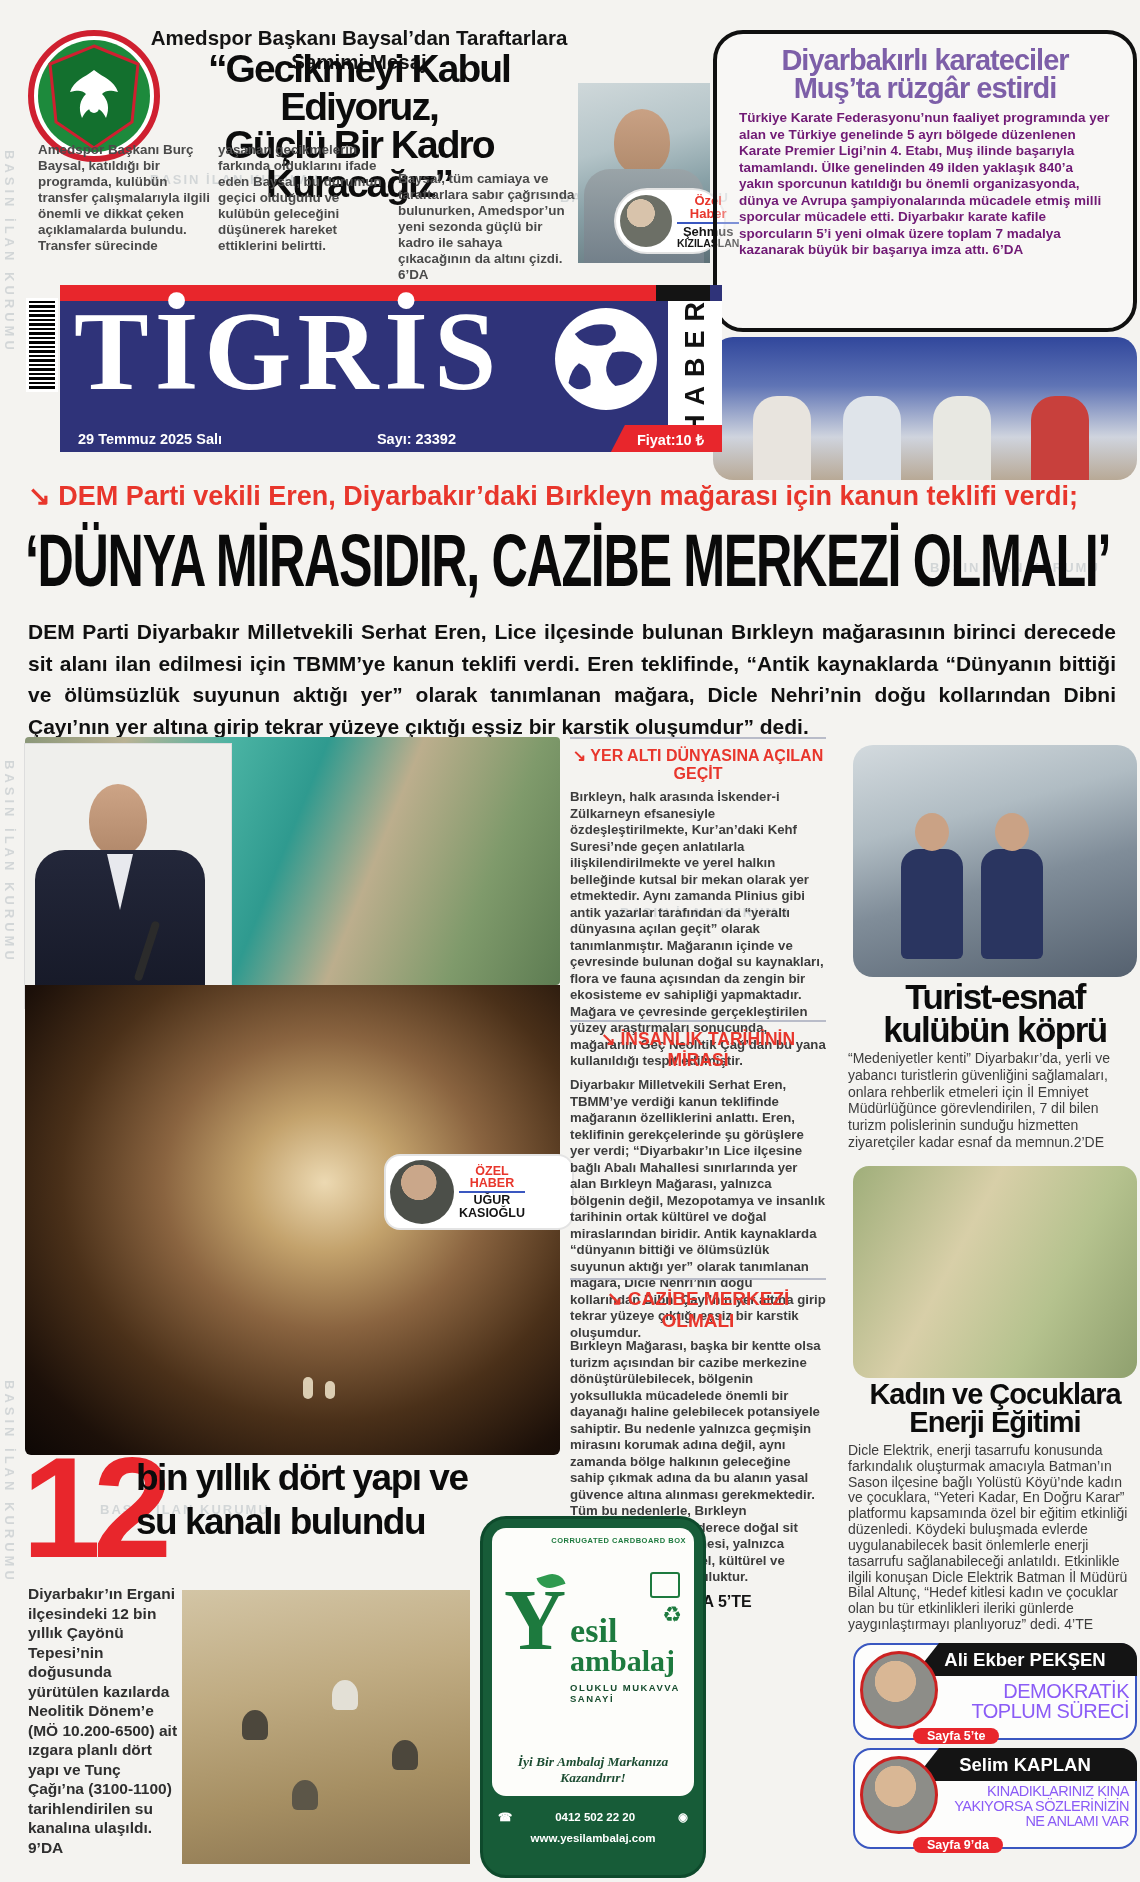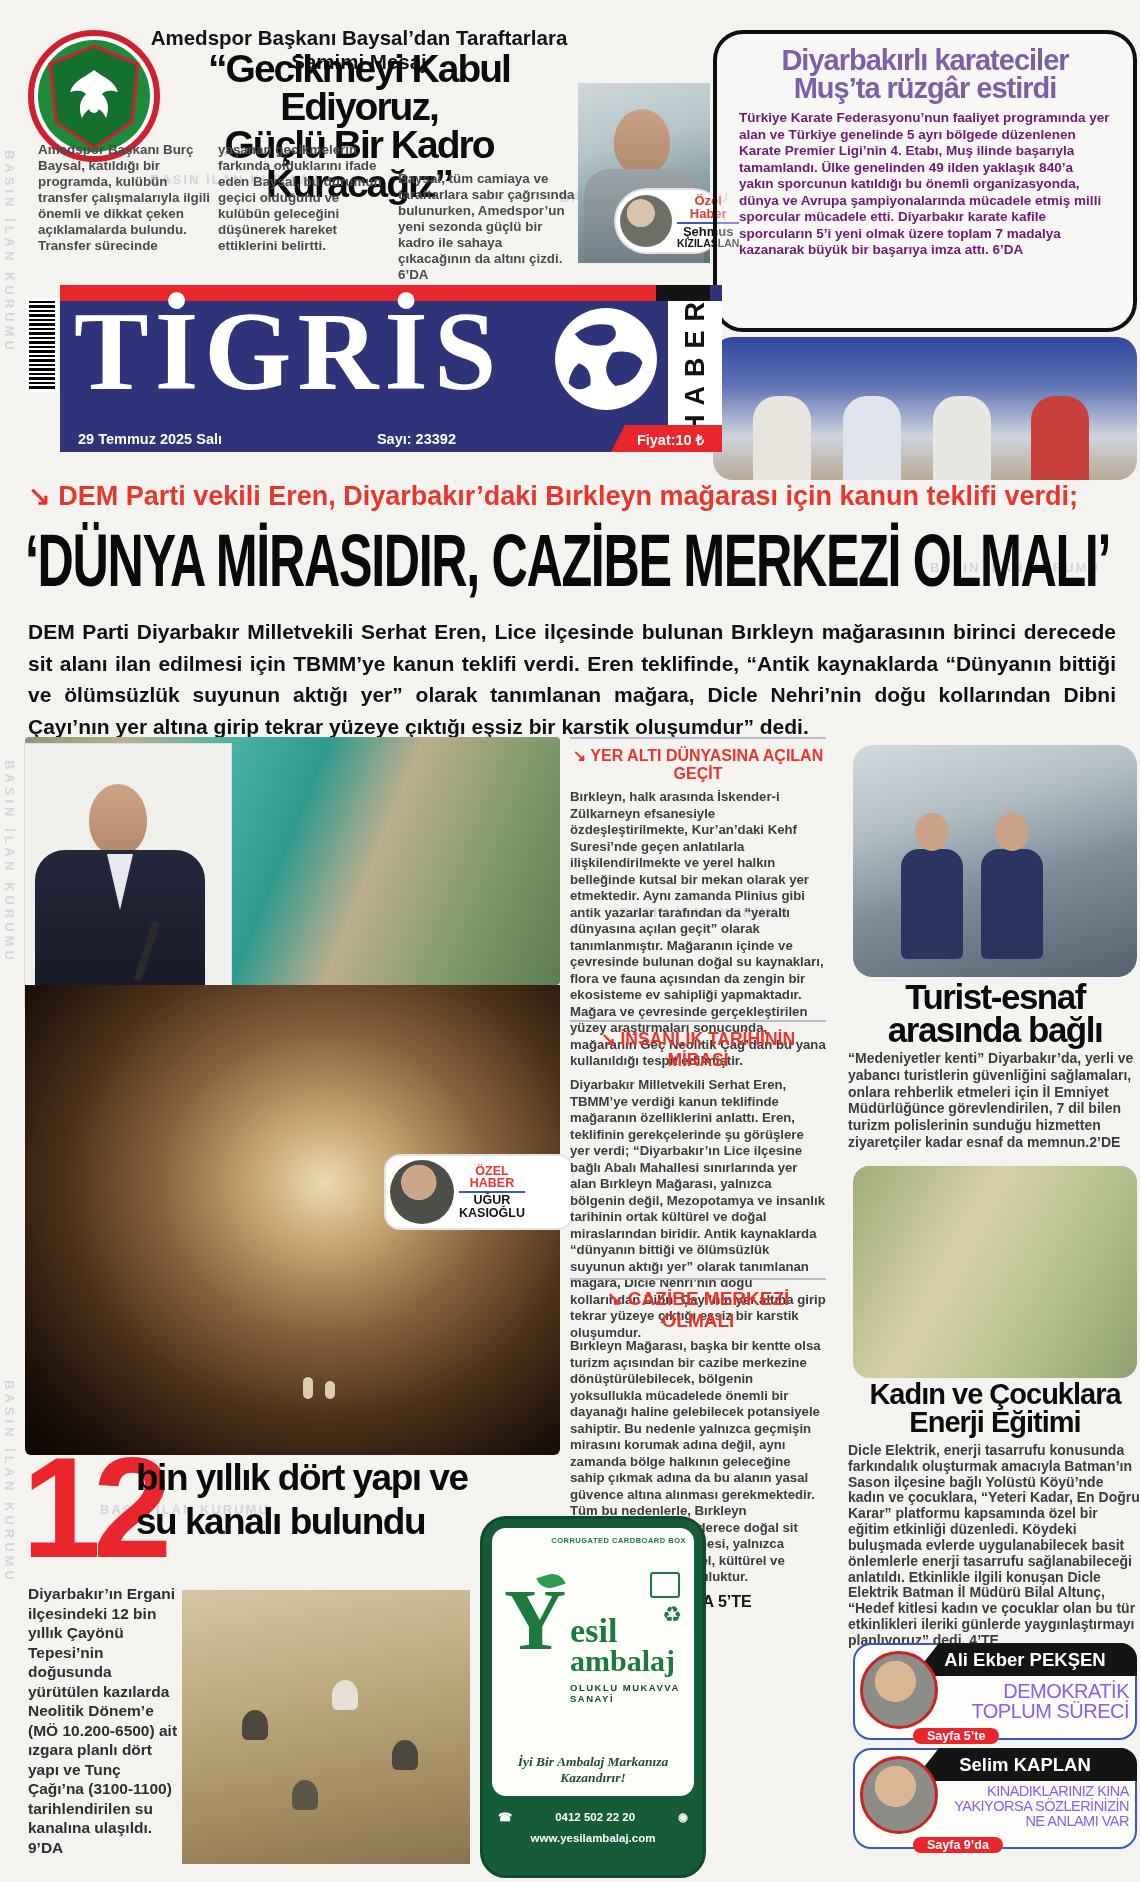--- a/index.html
+++ b/index.html
@@ -103,21 +103,21 @@
   #sec3{top:1278px;} #sec3 .sechead{font-size:19px;}
   #sec3-footer{text-align:center;font-size:16px;font-weight:900;color:#141414;margin-top:6px;}
 
   
   #police{left:853px;top:745px;width:284px;height:232px;border-radius:20px;overflow:hidden;
      background:linear-gradient(165deg,#d3dade 0%,#b0bcc3 32%,#808d99 58%,#55616f 100%);}
   .vest{position:absolute;width:62px;height:110px;border-radius:18px 18px 6px 6px;background:#2a3560;bottom:18px;}
   .phead{position:absolute;width:34px;height:38px;border-radius:50%;background:#caa285;bottom:126px;}
   #turist-h{left:853px;top:980px;width:284px;text-align:center;font-weight:900;font-size:35px;
      letter-spacing:-1.5px;line-height:.95;color:#0c0c0c;}
-  .rcol-body{font-size:14px;font-weight:700;color:#3d3d3d;line-height:1.2;}
+  .rcol-body{font-size:14px;font-weight:400;color:#3d3d3d;line-height:1.2;}
   #turist-b{left:848px;top:1050px;width:292px;}
   #women{left:853px;top:1166px;width:284px;height:212px;border-radius:16px;
      background:linear-gradient(118deg,#9fae7a 0%,#d8cfa8 38%,#b5c28e 68%,#8fa06e 100%);}
   #kadin-h{left:853px;top:1380px;width:284px;text-align:center;font-weight:900;font-size:29px;
      letter-spacing:-1px;line-height:.98;color:#0c0c0c;}
   #kadin-b{left:848px;top:1443px;width:292px;line-height:1.13;}
 
   .colbox{left:853px;width:284px;height:97px;border:2.5px solid #3a57c0;border-radius:18px;
      box-sizing:border-box;background:#fdfdfc;}
   #colbox1{top:1643px;} #colbox2{top:1748px;height:101px;}
@@ -305,21 +305,21 @@
   </div>
 
   <div class="abs" id="police">
     <div class="vest" style="left:48px"></div>
     <div class="phead" style="left:62px"></div>
     <div class="vest" style="left:128px"></div>
     <div class="phead" style="left:142px"></div>
   </div>
   <div class="abs" id="turist-h">
     <div>Turist-esnaf</div>
-    <div>arasında bağlı</div>
+    <div>kulübün köprü</div>
   </div>
   <div class="abs rcol-body" id="turist-b">“Medeniyetler kenti” Diyarbakır’da, yerli ve yabancı turistlerin güvenliğini sağlamaları, onlara rehberlik etmeleri için İl Emniyet Müdürlüğünce görevlendirilen, 7 dil bilen turizm polislerinin sunduğu hizmetten ziyaretçiler kadar esnaf da memnun.2’DE</div>
   <div class="abs" id="women"></div>
   <div class="abs" id="kadin-h">
     <div>Kadın ve Çocuklara</div>
     <div>Enerji Eğitimi</div>
   </div>
   <div class="abs rcol-body" id="kadin-b">Dicle Elektrik, enerji tasarrufu konusunda farkındalık oluşturmak amacıyla Batman’ın Sason ilçesine bağlı Yolüstü Köyü’nde kadın ve çocuklara, “Yeteri Kadar, En Doğru Karar” platformu kapsamında özel bir eğitim etkinliği düzenledi. Köydeki buluşmada evlerde uygulanabilecek basit önlemlerle enerji tasarrufu sağlanabileceği anlatıldı. Etkinlikle ilgili konuşan Dicle Elektrik Batman İl Müdürü Bilal Altunç, “Hedef kitlesi kadın ve çocuklar olan bu tür etkinlikleri ileriki günlerde yaygınlaştırmayı planlıyoruz” dedi. 4’TE</div>
 
   <div class="abs colbox" id="colbox1">

